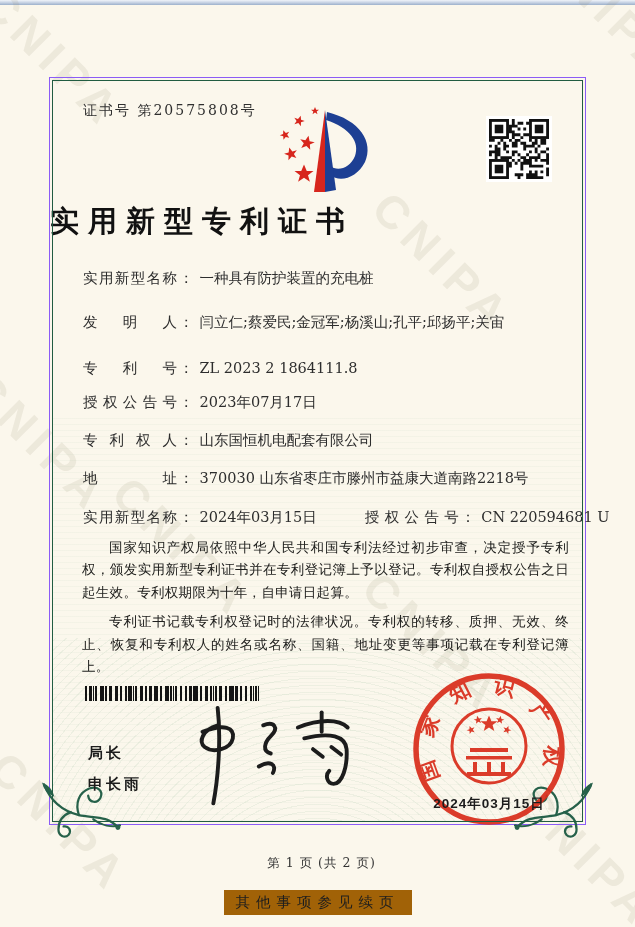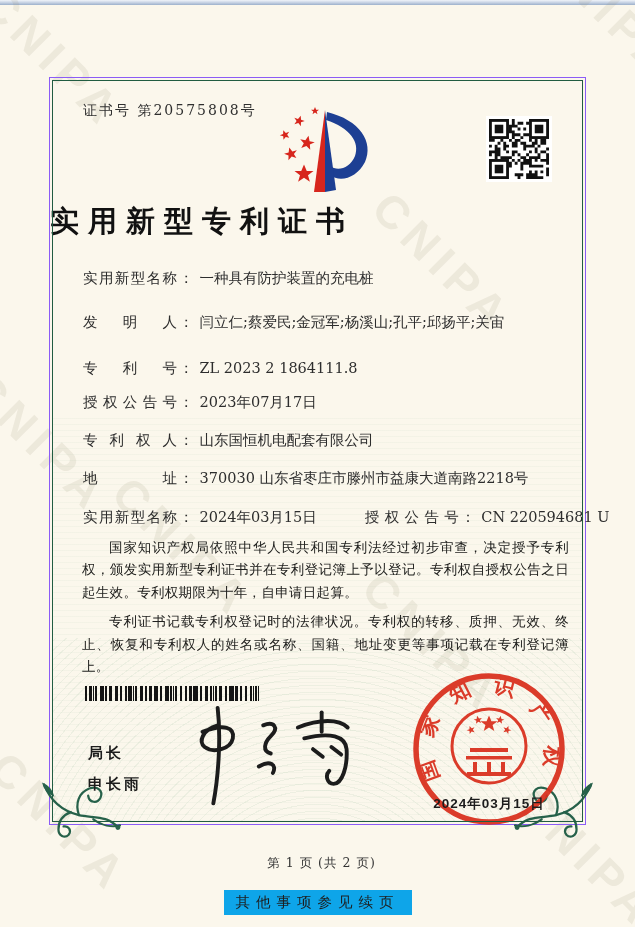--- a/index.html
+++ b/index.html
@@ -62,21 +62,21 @@
   .signature{position:absolute;left:120px;top:618px;width:195px;height:115px;}
 
   .seal{position:absolute;left:360px;top:592px;width:158px;height:158px;}
   .seal-date{position:absolute;left:0;right:0;bottom:15px;text-align:center;
     font-family:"Liberation Sans",sans-serif;font-size:13.5px;font-weight:700;color:#1c1c1c;letter-spacing:1px;}
 
   .pageno{position:absolute;left:8px;right:0;top:777px;text-align:center;
     font-size:12.5px;color:#333;letter-spacing:1px;}
 
   .bottom-note{position:absolute;left:0;right:0;top:890px;text-align:center;}
-  .bottom-note span{display:inline-block;background:#0ea5e9;padding:3px 12px;
+  .bottom-note span{display:inline-block;background:#a16207;padding:3px 12px;
     font-size:14.5px;letter-spacing:6px;color:#1e1e1e;}
 </style>
 </head>
 <body>
 
 <div class="screen">
   <div class="top-strip"></div>
 
   <span class="wm" style="left:-35px;top:30px">CNIPA</span>
   <span class="wm" style="left:520px;top:-18px">CNIPA</span>

